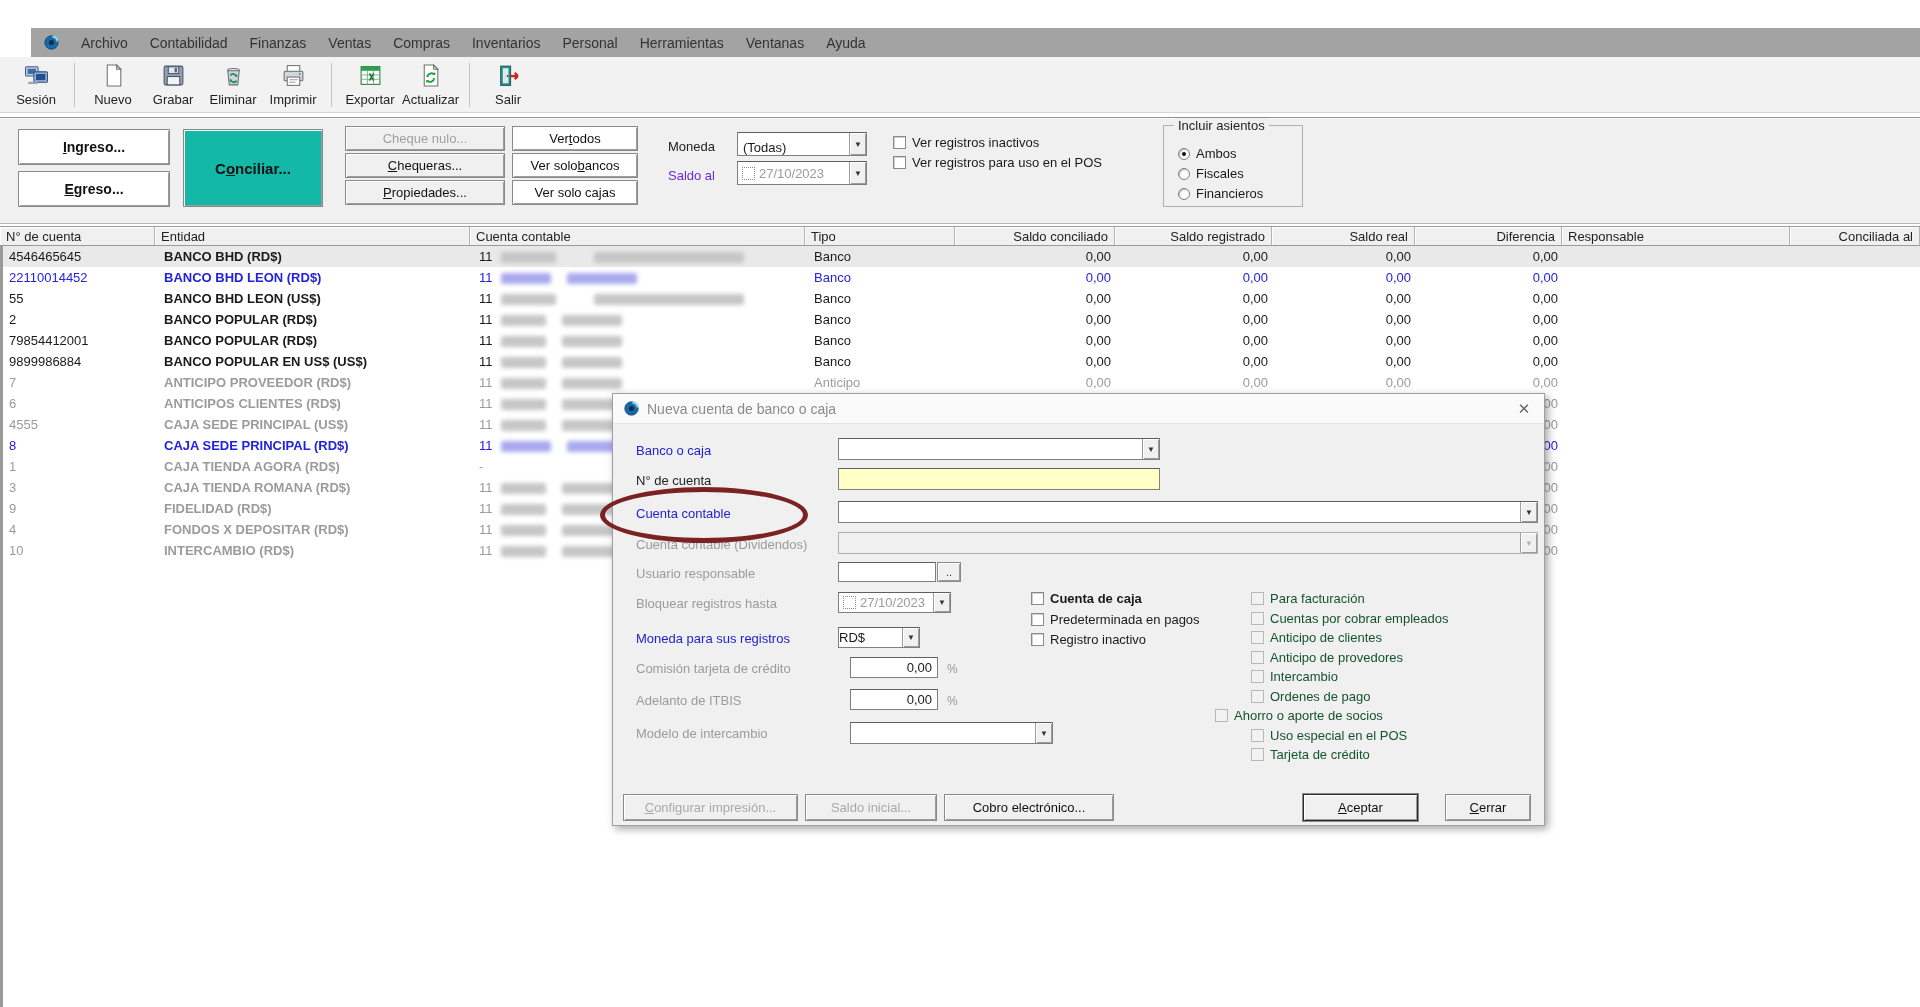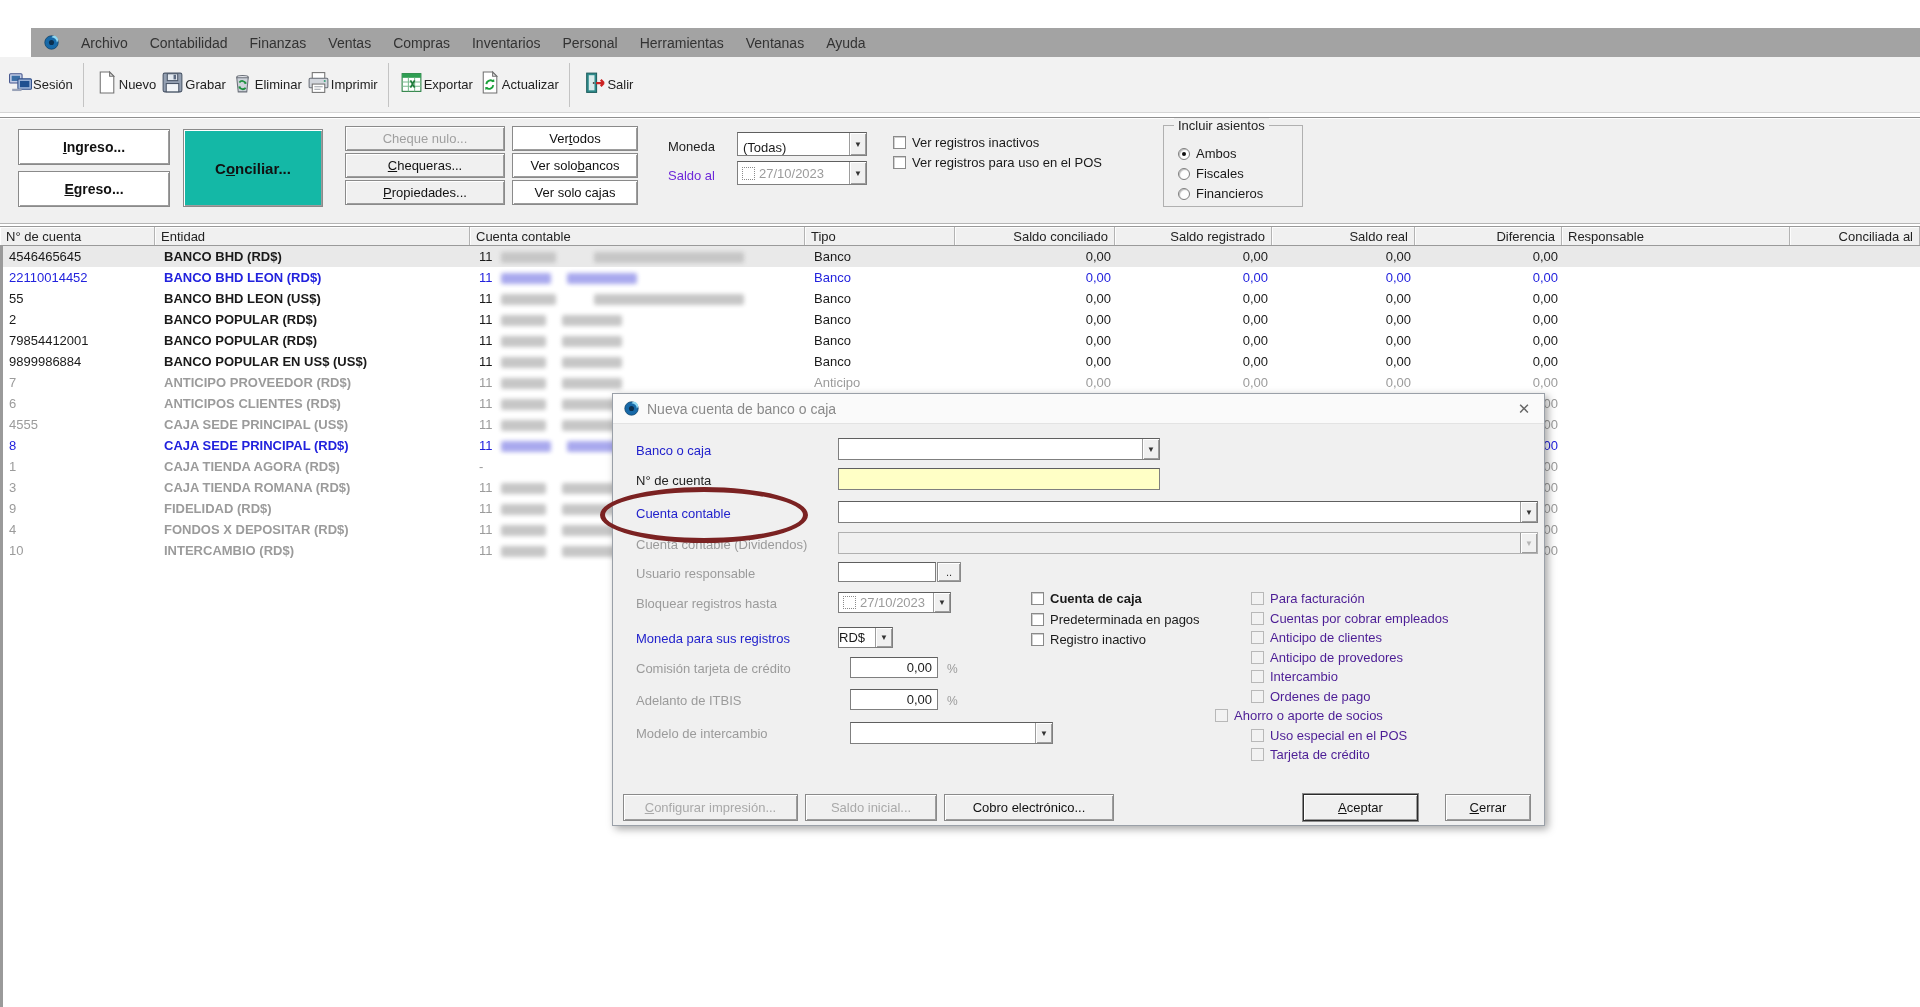--- a/index.html
+++ b/index.html
@@ -14,21 +14,21 @@
   #titlebar .title{position:absolute;left:34px;top:6px;color:#8a8a8a;font-size:15px;}
 
   
   #menubar{position:absolute;left:0;top:28px;width:100%;height:29px;background:#a3a3a3;display:flex;align-items:center;margin-left:31px;}
   #menubar .appicon{width:17px;height:17px;margin:0 10px 0 12px;}
   .menu-item{padding:4px 11px;color:#333;font-size:14px;cursor:default;}
 
   
   #toolbar{position:absolute;left:0;top:57px;width:100%;height:56px;background:#f2f2f2;
            border-bottom:1px solid #d6d6d6;display:flex;align-items:center;padding-left:6px;}
-  .tbtn{display:flex;flex-direction:row;align-items:center;justify-content:center;
+  .tbtn{display:flex;flex-direction:column;align-items:center;justify-content:center;
         min-width:56px;height:50px;margin:0 2px;font-size:13px;color:#222;}
   .tbtn svg{width:25px;height:25px;margin-bottom:1px;}
   .tsep{width:1px;height:44px;background:#c4c4c4;margin:0 8px;}
 
   
   #filters{position:absolute;left:0;top:117px;width:100%;height:107px;background:#f0f0f0;
            border-top:1px solid #909090;border-bottom:1px solid #b5b5b5;
            box-shadow:inset 0 1px 0 #fff;}
   .btn{position:absolute;background:#f0f0f0;border:1px solid #8a8a8a;
        box-shadow:inset 1px 1px 0 #ffffff,inset -1px -1px 0 #9d9d9d;
@@ -55,21 +55,21 @@
       display:flex;align-items:center;justify-content:center;font-size:8px;color:#333;}
   .dd.dis{color:#b5b5b5;}
   #moneda-combo{left:737px;top:14px;width:130px;height:24px;align-items:flex-end;}
   #saldo-date{left:737px;top:43px;width:130px;height:24px;}
   .datebox{width:13px;height:13px;border:1px dotted #8a8a8a;background:#fff;margin:0 4px;}
   .dateval{color:#9b9b9b;flex:1;}
   .cbrow{position:absolute;display:flex;align-items:center;}
   .cb{width:13px;height:13px;background:#fff;border:1px solid #8a8a8a;
       box-shadow:inset 1px 1px 0 #cfcfcf;margin-right:6px;flex:none;}
   .cbrow.dis .cb{background:#f2f2f2;border-color:#b8b8b8;box-shadow:none;}
-  .cbrow.dis .cbl{color:#4c1d95;}
+  .cbrow.dis .cbl{color:#14532d;}
   .cbl{white-space:nowrap;}
   #fcb1{left:893px;top:17px;justify-content:flex-end;} #fcb2{left:893px;top:37px;}
   #groupbox{position:absolute;left:1163px;top:7px;width:140px;height:82px;border:1px solid #b0b0b0;}
   #groupbox legend, #groupbox .gtitle{position:absolute;left:10px;top:-8px;background:#f0f0f0;padding:0 4px;font-size:13px;color:#222;}
   .radiorow{position:absolute;left:14px;display:flex;align-items:center;}
   .radio{width:12px;height:12px;border-radius:50%;background:#fff;border:1px solid #7f7f7f;
          box-shadow:inset 1px 1px 1px #bbb;margin-right:6px;position:relative;flex:none;}
   .radio.sel::after{content:"";position:absolute;left:3px;top:3px;width:4px;height:4px;border-radius:50%;background:#111;}
 
   
@@ -110,21 +110,21 @@
   .dotsbtn{position:absolute;background:#f0f0f0;border:1px solid #8a8a8a;
            box-shadow:inset 1px 1px 0 #fff,inset -1px -1px 0 #9d9d9d;text-align:center;font-size:11px;color:#333;
            display:flex;align-items:flex-end;justify-content:center;padding-bottom:3px;}
   .dc1{left:225px;top:44px;width:322px;height:22px;}
   .dc2{left:225px;top:74px;width:322px;height:22px;}
   .dc3{left:225px;top:107px;width:700px;height:22px;}
   .dc4{left:225px;top:138px;width:700px;height:22px;}
   .dc5a{left:225px;top:168px;width:98px;height:20px;}
   .dc5b{left:324px;top:168px;width:24px;height:20px;}
   .dc6{left:225px;top:198px;width:113px;height:21px;}
-  .dc7{left:225px;top:233px;width:55px;height:21px;}
+  .dc7{left:225px;top:233px;width:82px;height:21px;}
   .dc8{left:237px;top:263px;width:88px;height:21px;}
   .dc9{left:237px;top:295px;width:88px;height:21px;}
   .dc10{left:237px;top:328px;width:203px;height:22px;}
   .dbtn{position:absolute;top:400px;height:27px;background:#f0f0f0;border:1px solid #8a8a8a;
         box-shadow:inset 1px 1px 0 #ffffff,inset -1px -1px 0 #9d9d9d;
         display:flex;align-items:center;justify-content:center;font-size:13px;color:#111;white-space:nowrap;}
   .dbtn.disabled{color:#a9a9a9;}
   .dbtn.default{border:1px solid #2b2b2b;box-shadow:inset 1px 1px 0 #ffffff,inset -1px -1px 0 #9d9d9d,0 0 0 1px #8a8a8a;}
   .db-configurar{left:10px;width:175px;} .db-saldoini{left:192px;width:132px;}
   .db-cobro{left:331px;width:170px;} .db-aceptar{left:690px;width:115px;} .db-cerrar{left:832px;width:86px;}

